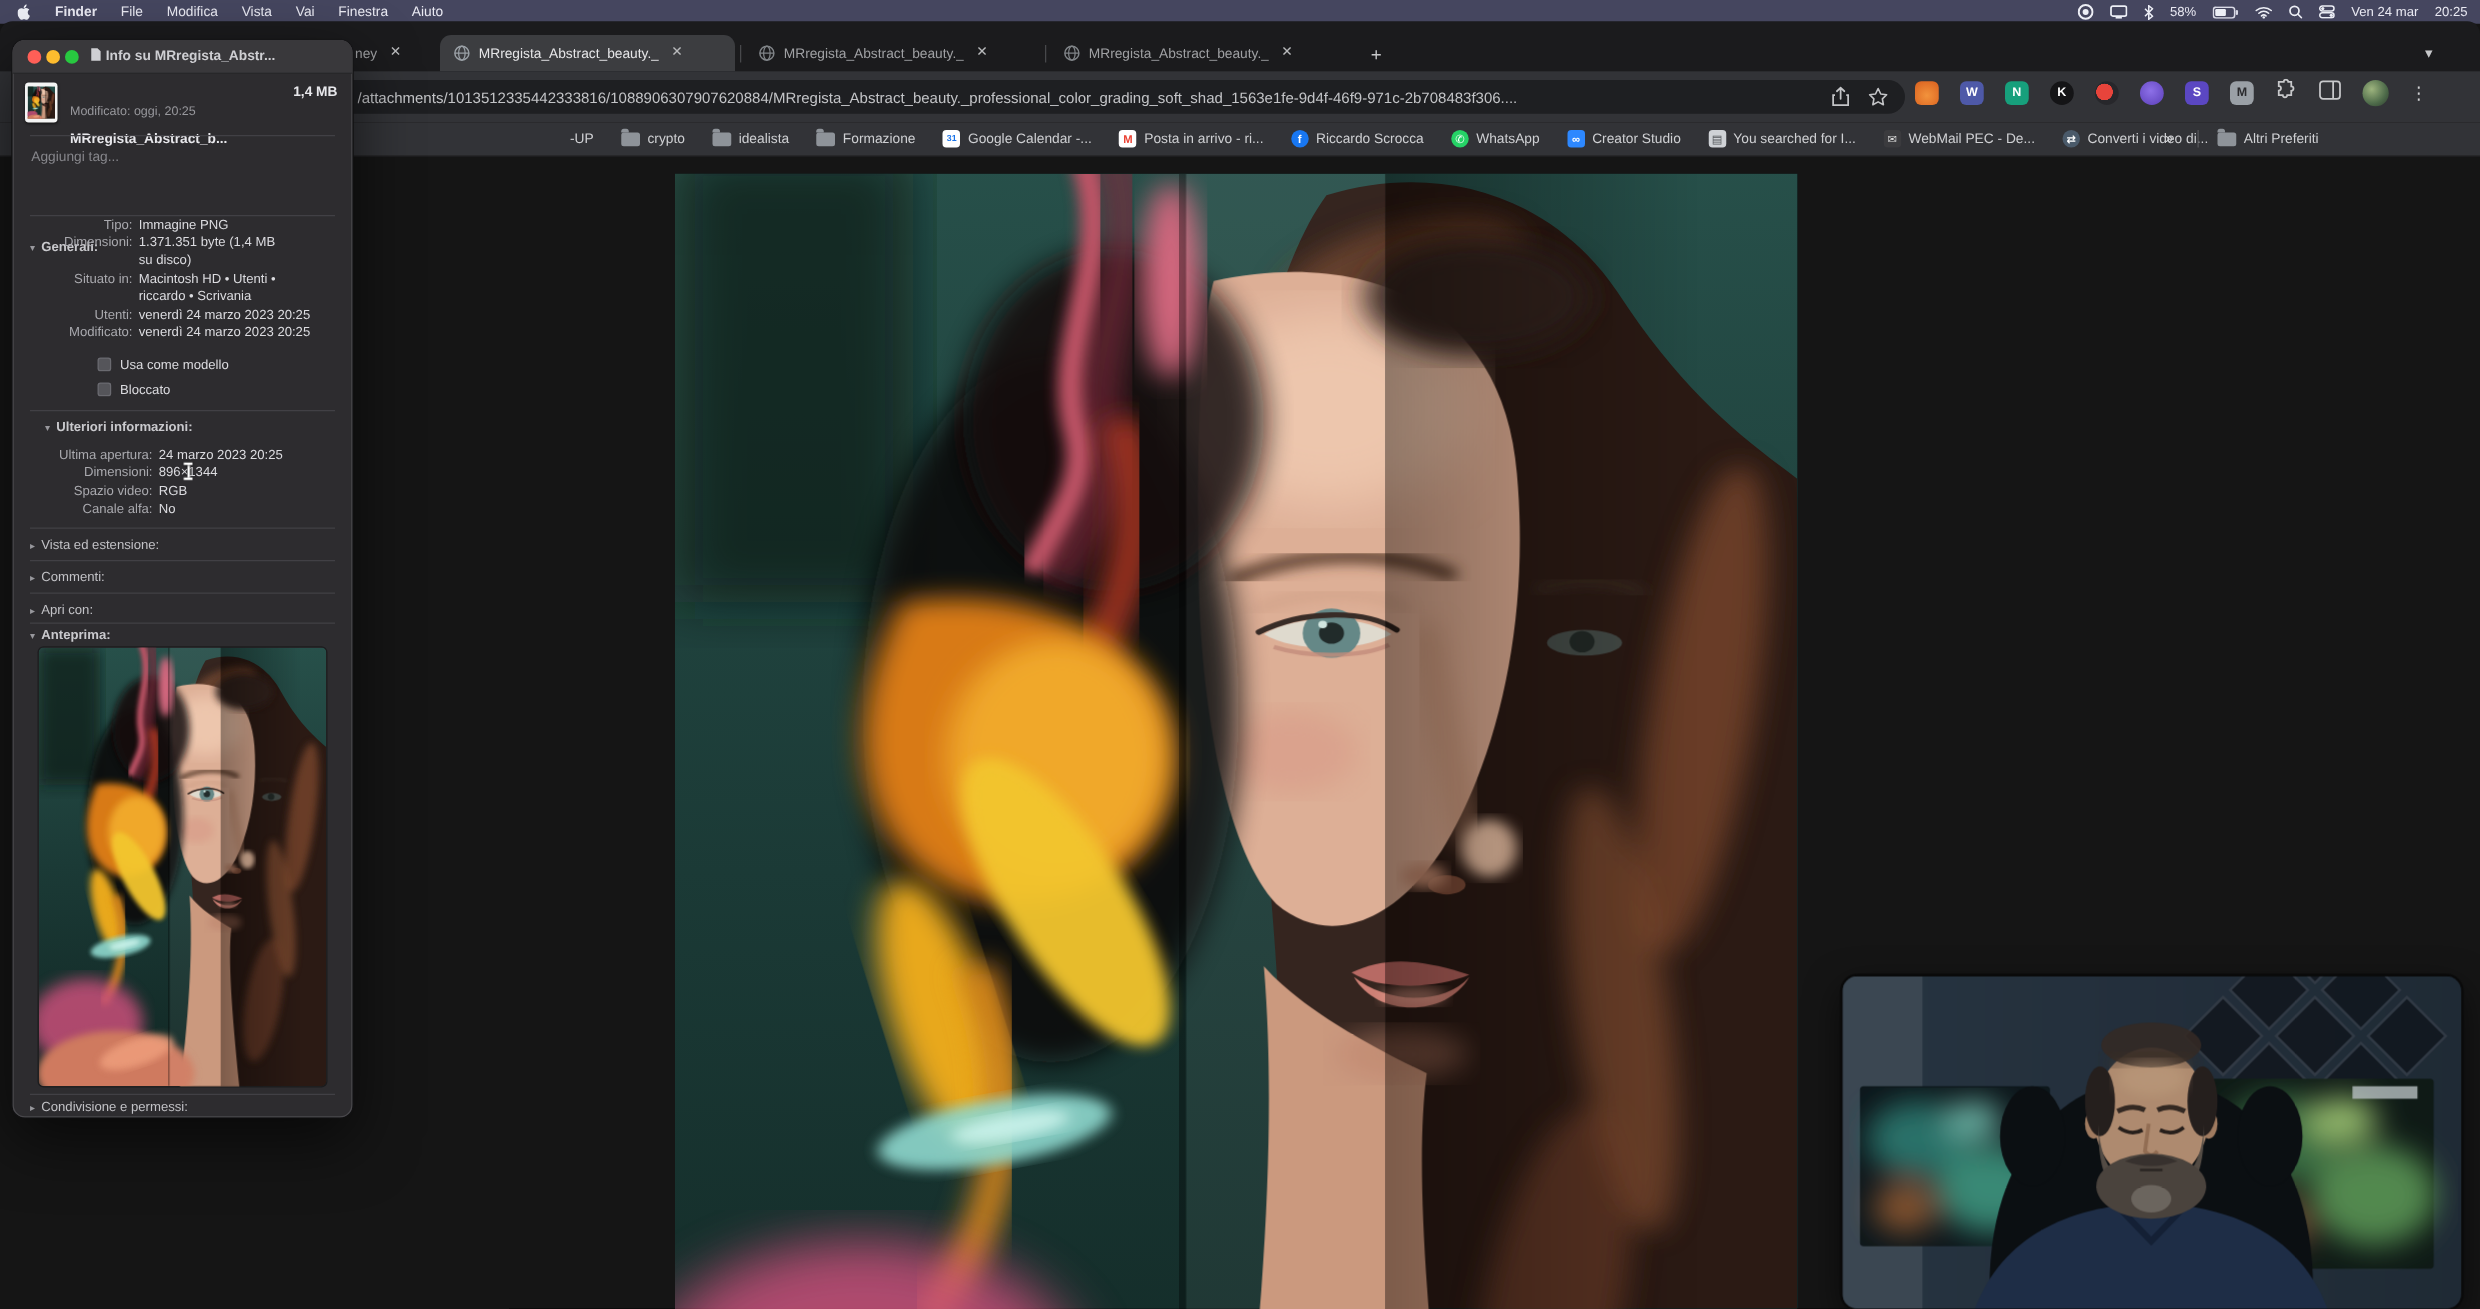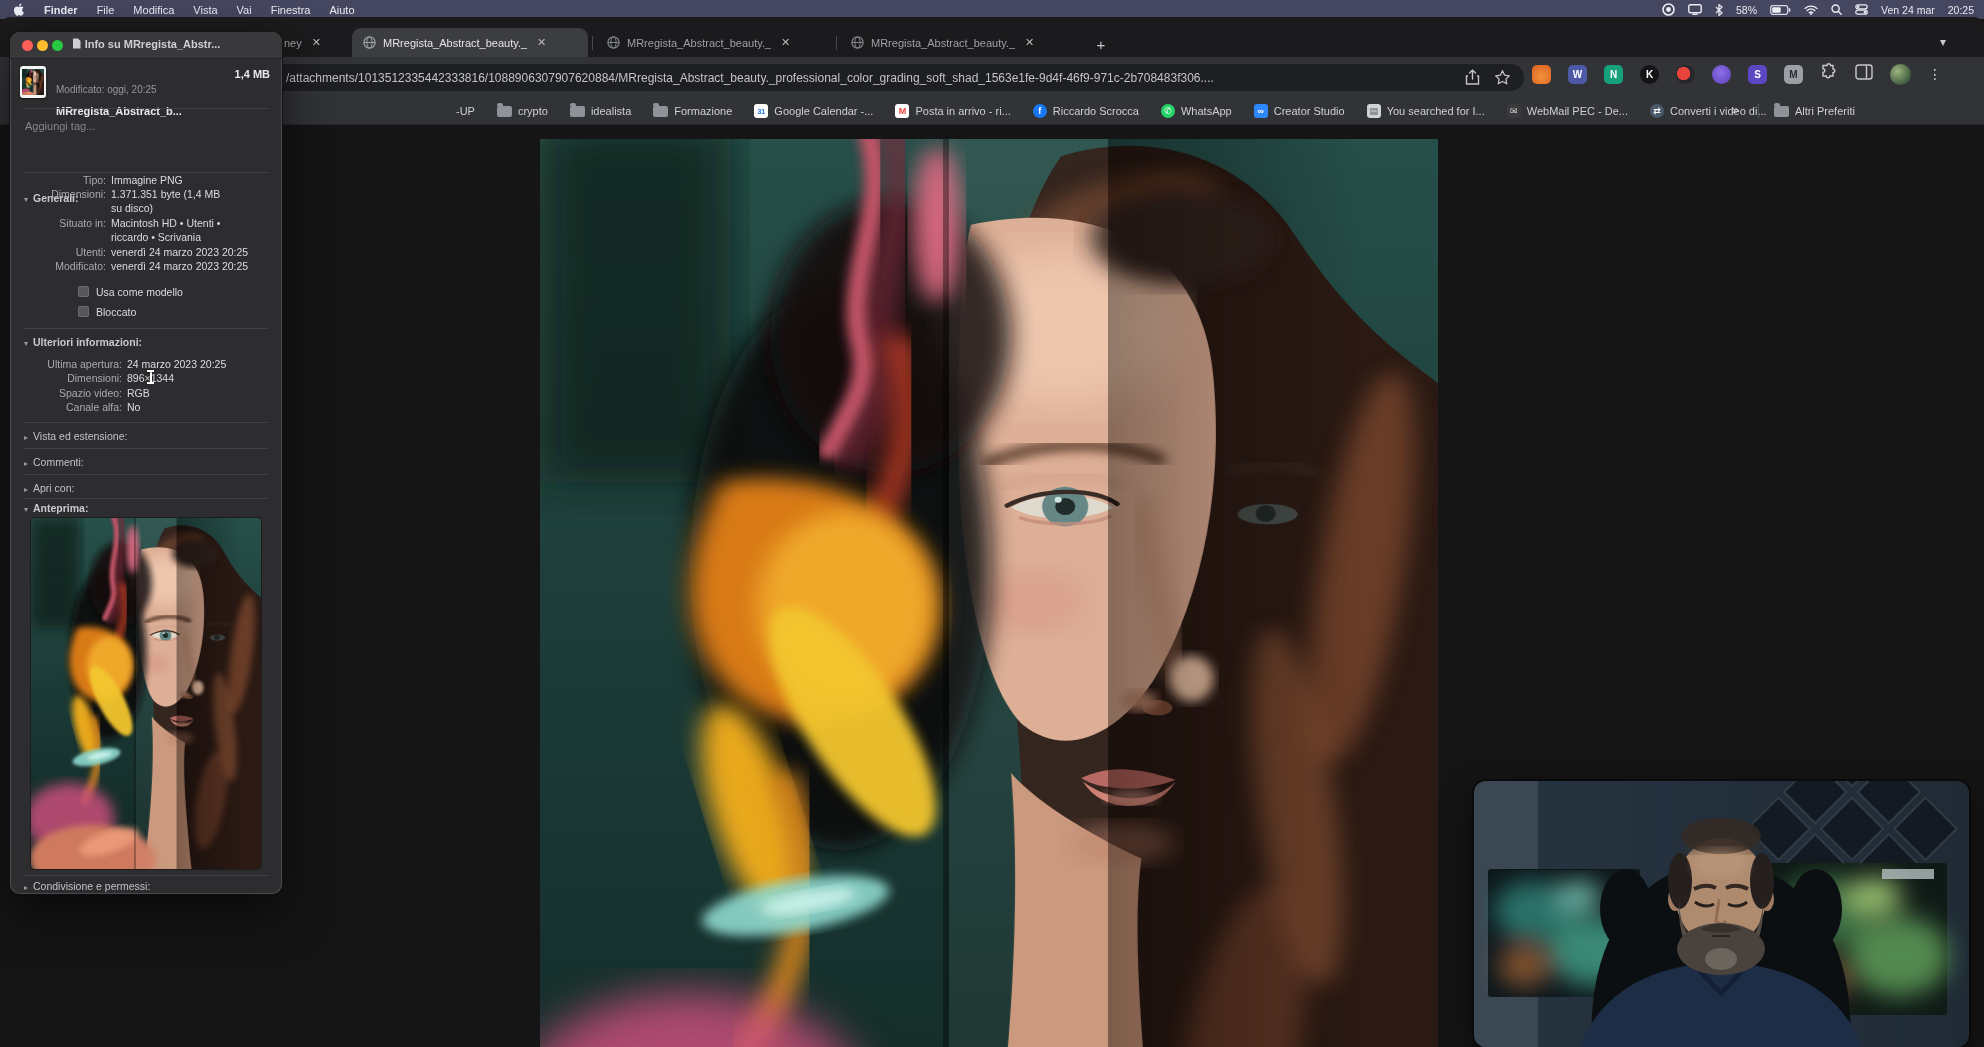--- a/index.html
+++ b/index.html
@@ -498,21 +498,21 @@
     <div class="fval ftext" style="left:101px;top:214px;">venerdì 24 marzo 2023 20:25</div>
     <div class="fkey ftext" style="left:0;top:228px;width:96px;">Modificato:</div>
     <div class="fval ftext" style="left:101px;top:228px;">venerdì 24 marzo 2023 20:25</div>
 
     <span class="fcheck" style="left:68px;top:254px;"></span>
     <div class="fval ftext" style="left:86px;top:254px;">Usa come modello</div>
     <span class="fcheck" style="left:68px;top:274px;"></span>
     <div class="fval ftext" style="left:86px;top:274px;">Bloccato</div>
 
     <div class="fdiv" style="top:296px;"></div>
-    <div class="fsec" style="top:304px;"><span class="chev">▾</span><span>Ulteriori informazioni:</span></div>
+    <div class="fsec" style="top:304px;margin-left:12px;"><span class="chev">▾</span><span>Ulteriori informazioni:</span></div>
 
     <div class="fkey ftext" style="left:0;top:326px;width:112px;">Ultima apertura:</div>
     <div class="fval ftext" style="left:117px;top:326px;">24 marzo 2023 20:25</div>
     <div class="fkey ftext" style="left:0;top:340px;width:112px;">Dimensioni:</div>
     <div class="fval ftext" style="left:117px;top:340px;">896×1344</div>
     <div class="fkey ftext" style="left:0;top:355px;width:112px;">Spazio video:</div>
     <div class="fval ftext" style="left:117px;top:355px;">RGB</div>
     <div class="fkey ftext" style="left:0;top:369px;width:112px;">Canale alfa:</div>
     <div class="fval ftext" style="left:117px;top:369px;">No</div>
 

